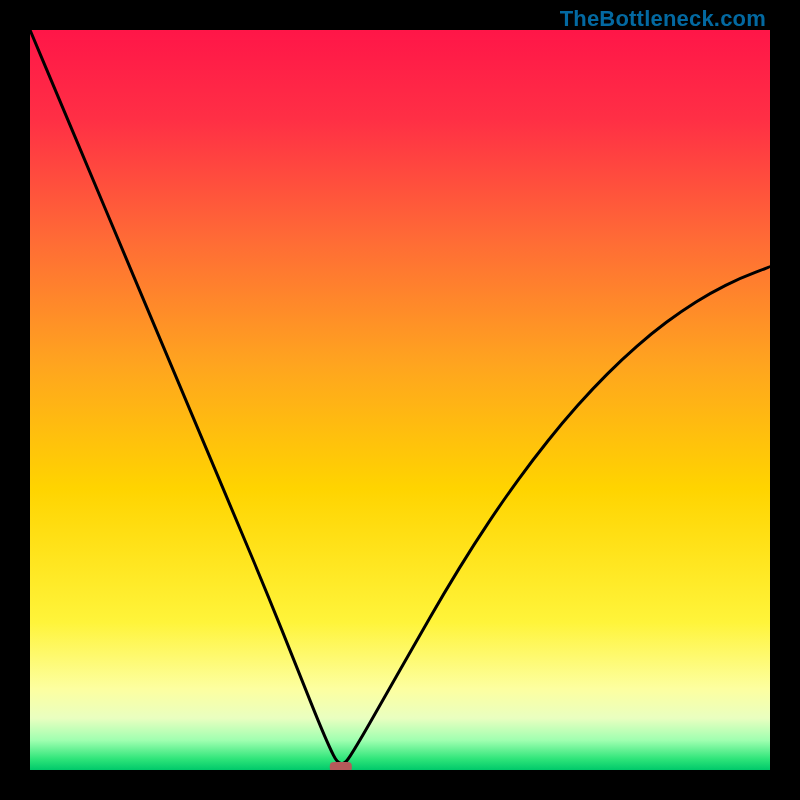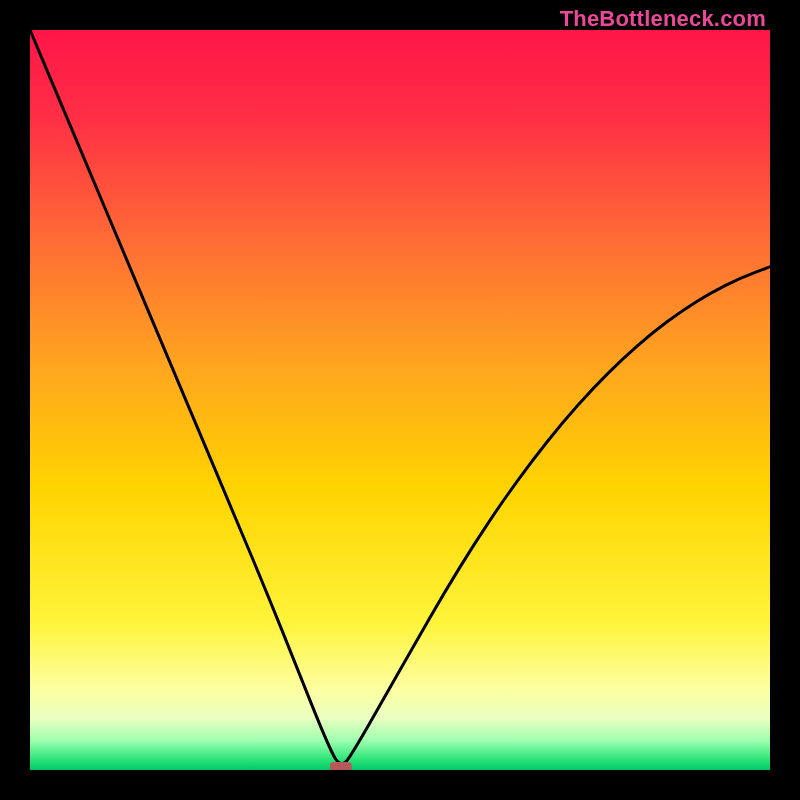--- a/index.html
+++ b/index.html
@@ -25,21 +25,21 @@
     top: 0;
     width: 740px;
     height: 740px;
   }
   .watermark {
     position: absolute;
     top: 6px;
     right: 34px;
     font-size: 22px;
     font-weight: 600;
-    color: #ec4899;
+    color: #0369a1;
     letter-spacing: 0.2px;
     z-index: 10;
     user-select: none;
     text-align: right;
   }
 </style>
 </head>
 <body>
 
 <div class="watermark">TheBottleneck.com</div>

